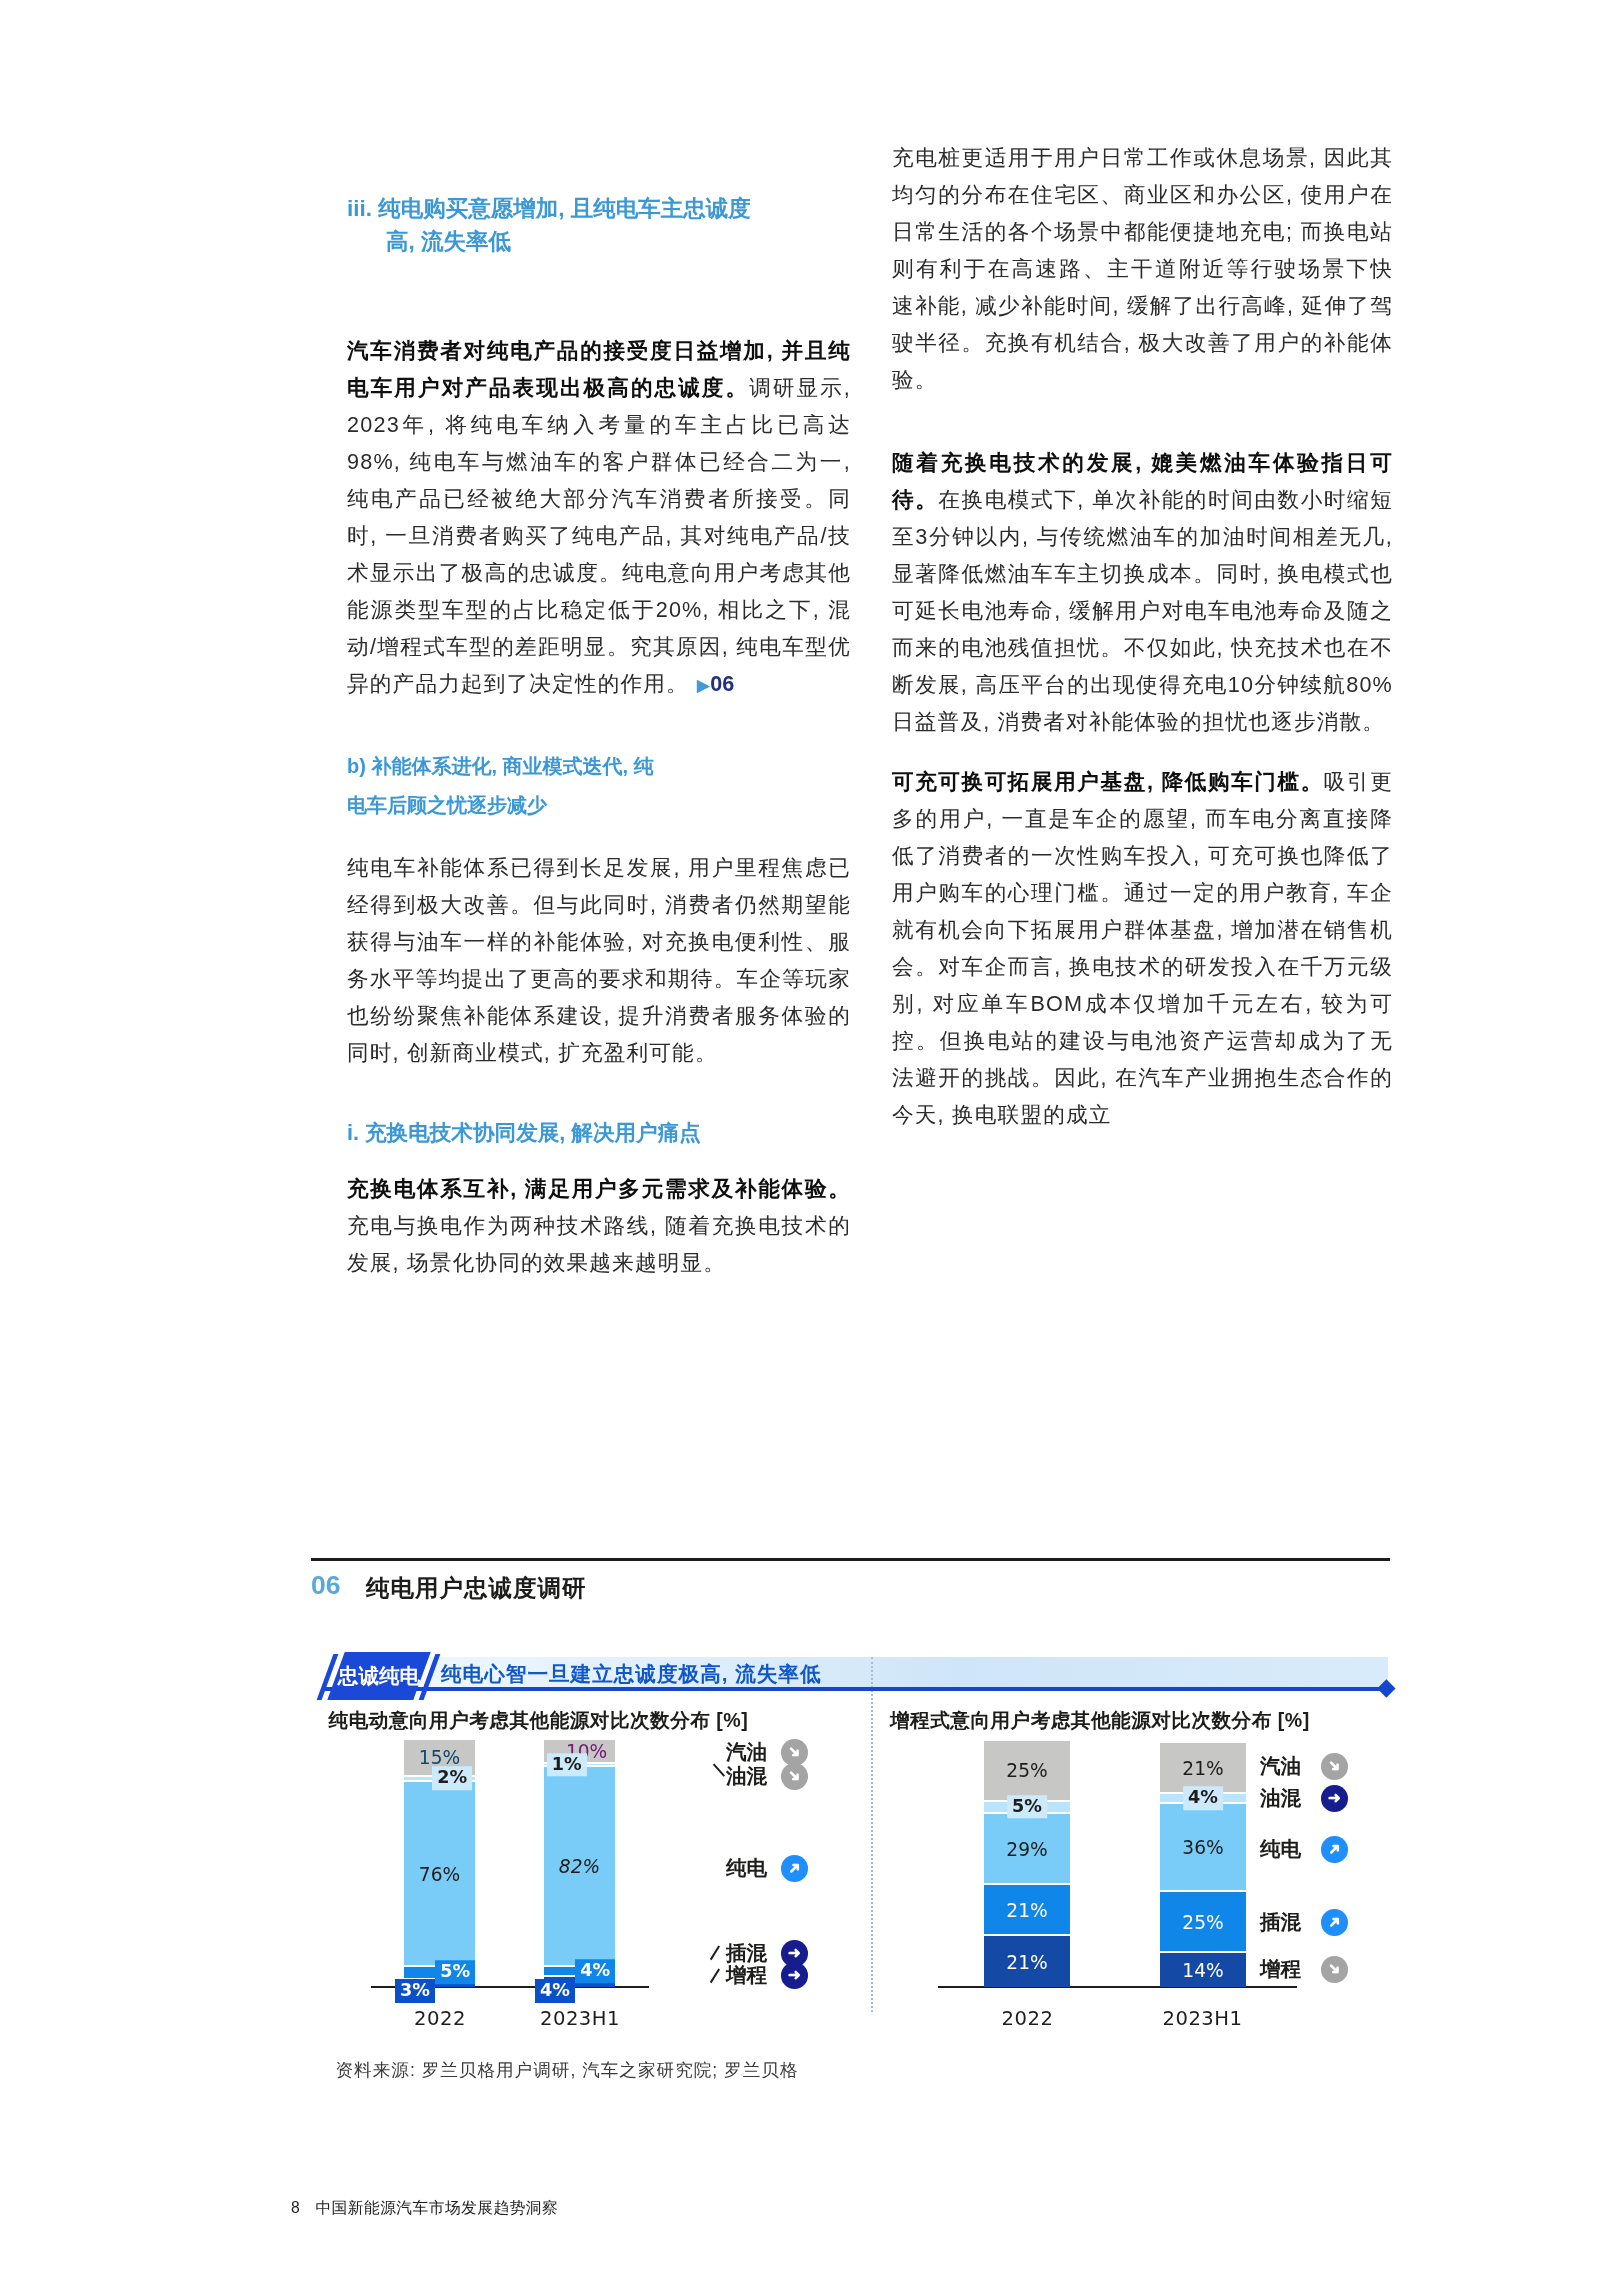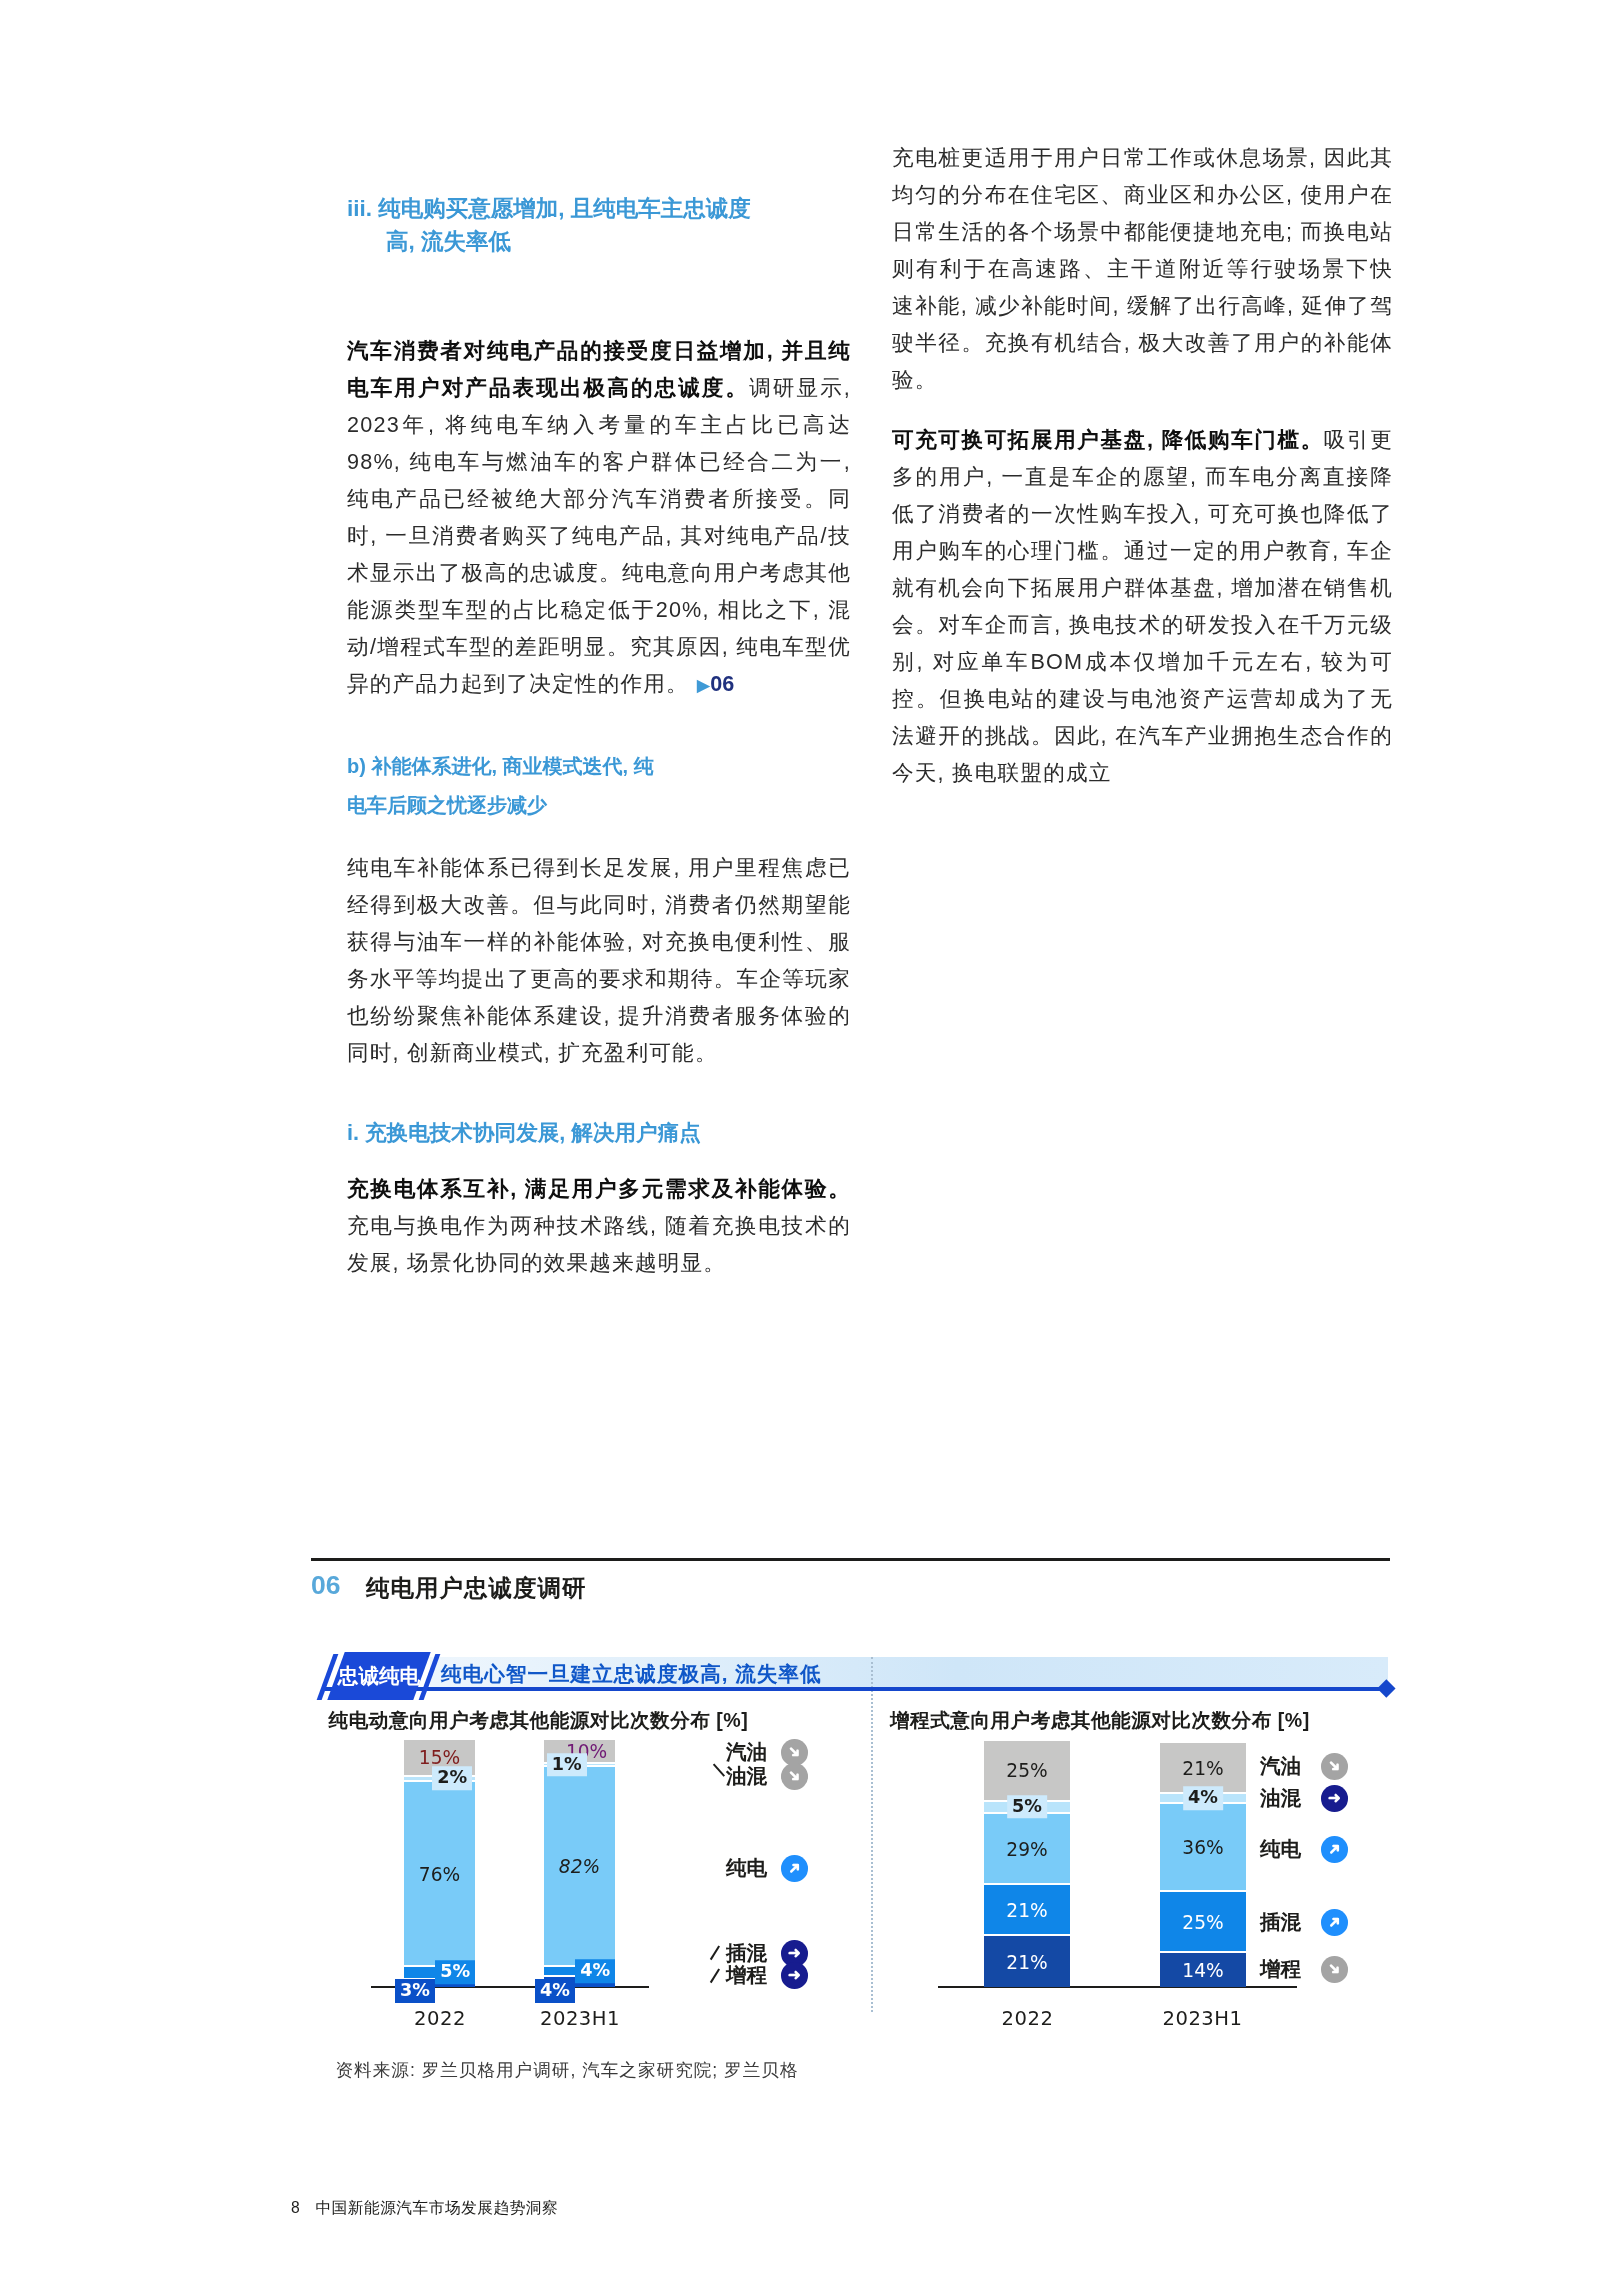--- a/index.html
+++ b/index.html
@@ -78,20 +78,21 @@
   <p class="body" id="lc-p2">纯电车补能体系已得到长足发展, 用户里程焦虑已经得到极大改善。但与此同时, 消费者仍然期望能获得与油车一样的补能体验, 对充换电便利性、服务水平等均提出了更高的要求和期待。车企等玩家也纷纷聚焦补能体系建设, 提升消费者服务体验的同时, 创新商业模式, 扩充盈利可能。</p>
 
   <h3 class="h-blue h-s" id="lc-hi">i. 充换电技术协同发展, 解决用户痛点</h3>
 
   <p class="body" id="lc-p3"><b>充换电体系互补, 满足用户多元需求及补能体验。</b><span>充电与换电作为两种技术路线, 随着充换电技术的发展, 场景化协同的效果越来越明显。</span></p>
 </section>
 
 <section class="col" id="right-col">
   <p class="body">充电桩更适用于用户日常工作或休息场景, 因此其均匀的分布在住宅区、商业区和办公区, 使用户在日常生活的各个场景中都能便捷地充电; 而换电站则有利于在高速路、主干道附近等行驶场景下快速补能, 减少补能时间, 缓解了出行高峰, 延伸了驾驶半径。充换有机结合, 极大改善了用户的补能体验。</p>
 
+  <p class="body" id="rc-p2"><b>随着充换电技术的发展, 媲美燃油车体验指日可待。</b><span>在换电模式下, 单次补能的时间由数小时缩短至3分钟以内, 与传统燃油车的加油时间相差无几, 显著降低燃油车车主切换成本。同时, 换电模式也可延长电池寿命, 缓解用户对电车电池寿命及随之而来的电池残值担忧。不仅如此, 快充技术也在不断发展, 高压平台的出现使得充电10分钟续航80%日益普及, 消费者对补能体验的担忧也逐步消散。</span></p>
 
 
   <p class="body" id="rc-p3"><b>可充可换可拓展用户基盘, 降低购车门槛。</b><span>吸引更多的用户, 一直是车企的愿望, 而车电分离直接降低了消费者的一次性购车投入, 可充可换也降低了用户购车的心理门槛。通过一定的用户教育, 车企就有机会向下拓展用户群体基盘, 增加潜在销售机会。对车企而言, 换电技术的研发投入在千万元级别, 对应单车BOM成本仅增加千元左右, 较为可控。但换电站的建设与电池资产运营却成为了无法避开的挑战。因此, 在汽车产业拥抱生态合作的今天, 换电联盟的成立</span></p>
 </section>
 
 <div id="figure">
   <div class="f-rule"></div>
   <div class="f-num">06</div>
   <div class="f-title">纯电用户忠诚度调研</div>
 
@@ -119,21 +120,21 @@
         <div class="seg" style="height: 12.3px; background: rgb(15, 134, 232); border-bottom: 2px solid rgb(255, 255, 255);">
           <div class="chip" style="background: rgb(15, 134, 232); color: rgb(255, 255, 255); right: 0px; top: 50%; transform: translateY(-50%);">5%</div>
         </div>
         <div class="seg" style="height: 186px; background: rgb(121, 203, 248); border-bottom: 2px solid rgb(255, 255, 255);">
           <div class="seg-label" style="color: rgb(29, 29, 27);">76%</div>
         </div>
         <div class="seg" style="height: 4.9px; background: rgb(185, 228, 251); border-bottom: 2px solid rgb(255, 255, 255);">
           <div class="chip" style="background: rgb(205, 234, 252); color: rgb(29, 29, 27); right: 2.9px; top: 50%; transform: translateY(-50%);">2%</div>
         </div>
         <div class="seg" style="height: 37px; background: rgb(199, 199, 198); border-bottom: 2px solid rgb(255, 255, 255);">
-          <div class="seg-label" style="color: #7f1d1d;">15%</div>
+          <div class="seg-label" style="color: #0c4a6e;">15%</div>
         </div>
       </div>
       <div class="cat-label" style="left: 69px; top: 478px; width: 120px;">2022</div>
       <div class="bar" style="left: 233px; bottom: 140px; width: 71px; height: 247px;">
         <div class="seg" style="height: 9.8px; background: rgb(10, 80, 200);">
           <div class="chip" style="background: rgb(10, 80, 200); color: rgb(255, 255, 255); left: -8.8px; bottom: -15.7px;">4%</div>
         </div>
         <div class="seg" style="height: 9.8px; background: rgb(15, 134, 232); border-bottom: 2px solid rgb(255, 255, 255);">
           <div class="chip" style="background: rgb(15, 134, 232); color: rgb(255, 255, 255); right: 0px; top: 50%; transform: translateY(-50%);">4%</div>
         </div>

